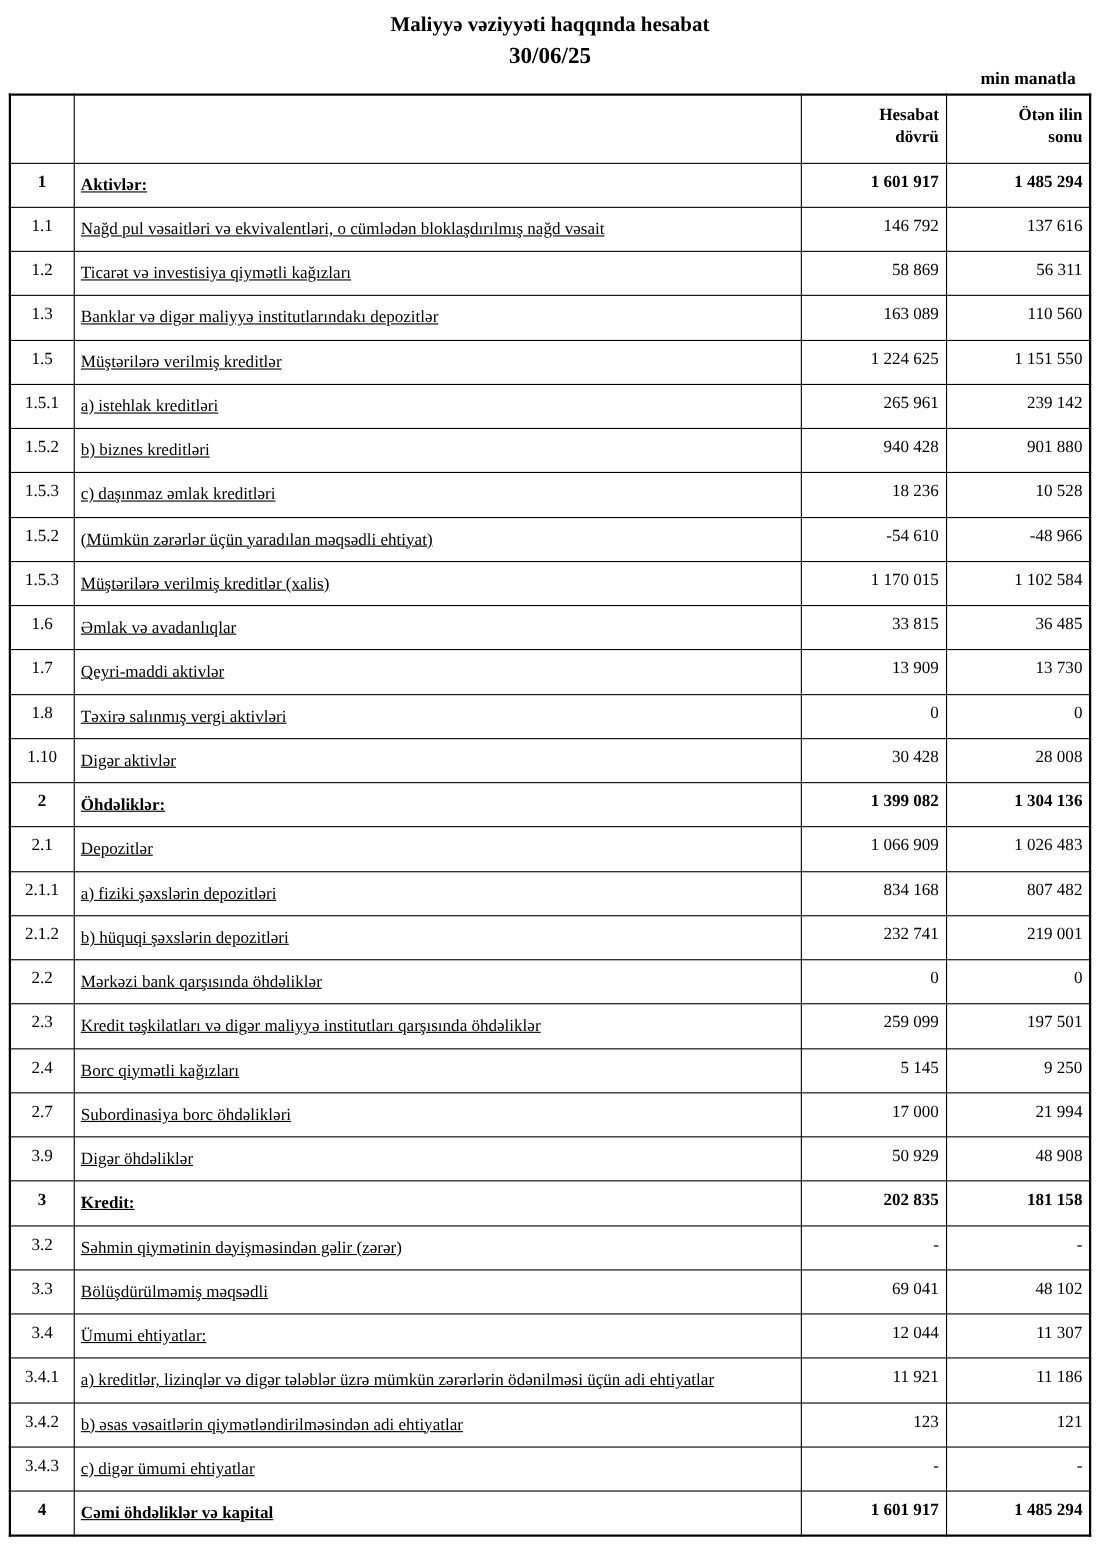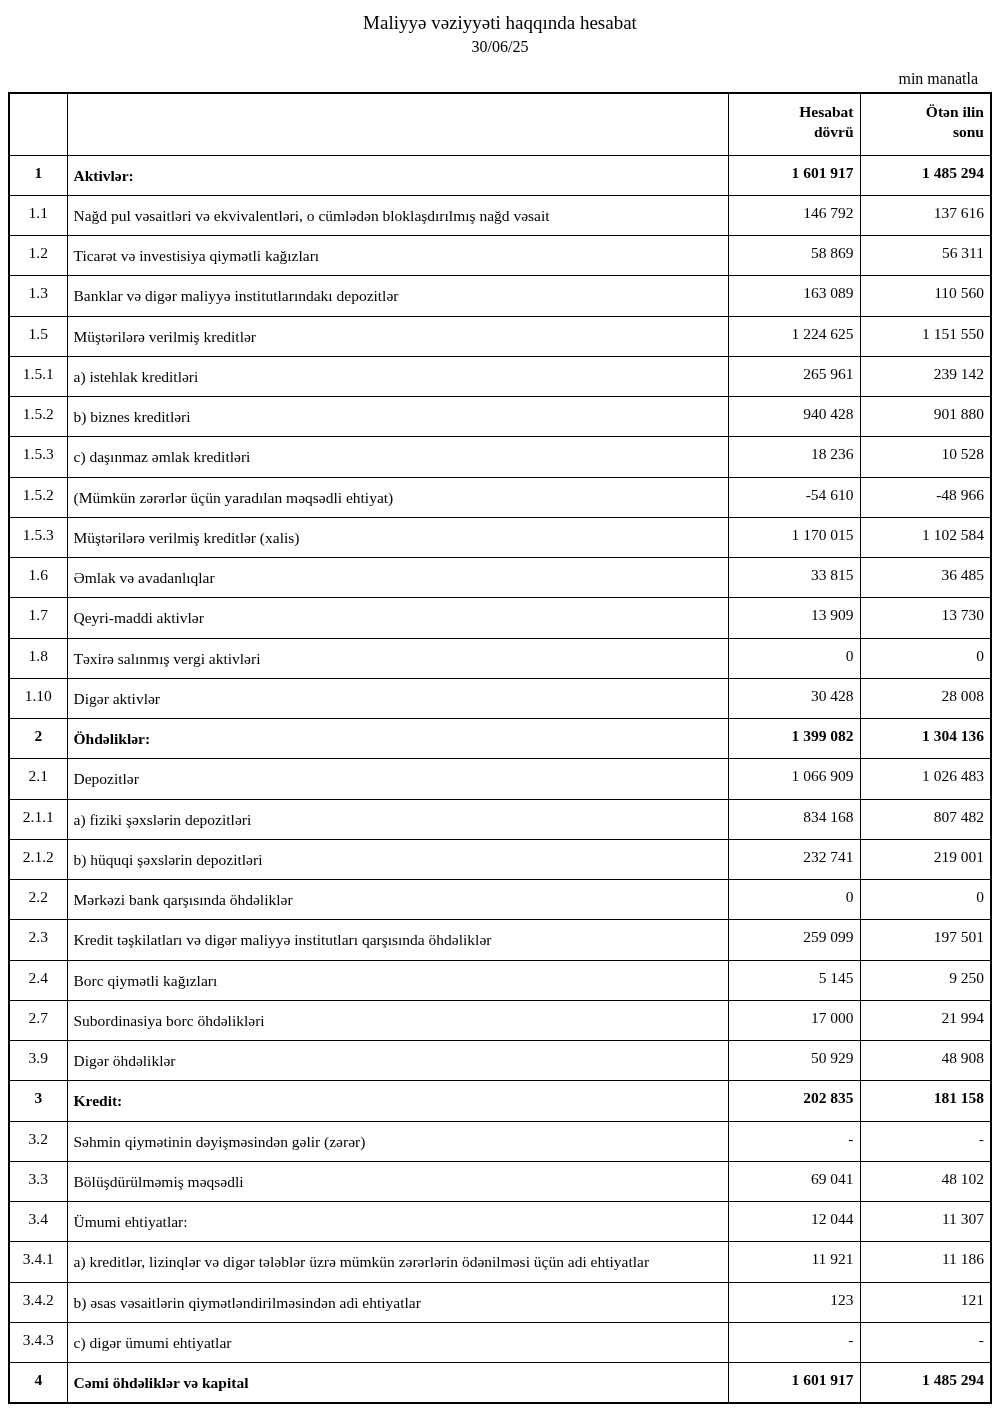--- a/index.html
+++ b/index.html
@@ -6,36 +6,35 @@
   html, body { background: #ffffff; }
   body {
     width: 1000px;
     min-height: 1425px;
     font-family: "Liberation Serif", serif;
     color: #000;
     padding: 10px 8px 8px 8px;
   }
   .title {
     text-align: center;
-    font-weight: normal;
+    font-weight: bold;
     font-size: 19px;
     margin-top: 2px;
   }
   .subtitle {
     text-align: center;
-    font-weight: normal;
-    font-size: 16px;
+    font-weight: bold;
+    font-size: 21px;
     margin-top: 4px;
   }
   .unit-note {
     text-align: right;
-    font-weight: normal;
+    font-weight: bold;
     font-size: 16px;
     padding-right: 14px;
-    margin-top: 14px;
     margin-bottom: 4px;
   }
   table.fin {
     border-collapse: collapse;
     width: 984px;
     margin: 0 auto;
     border: 2px solid #000;
     table-layout: fixed;
   }
   table.fin th, table.fin td {
@@ -62,20 +61,21 @@
     line-height: 1.3;
   }
   td.num {
     text-align: center;
     font-weight: normal;
   }
   td.label {
     text-align: left;
     padding-left: 12px;
     line-height: 1.5;
+    text-decoration: underline;
   }
   td.val {
     text-align: right;
     padding-right: 10px;
     white-space: nowrap;
   }
   tr.bold td { font-weight: bold; }
 </style>
 </head>
 <body>

